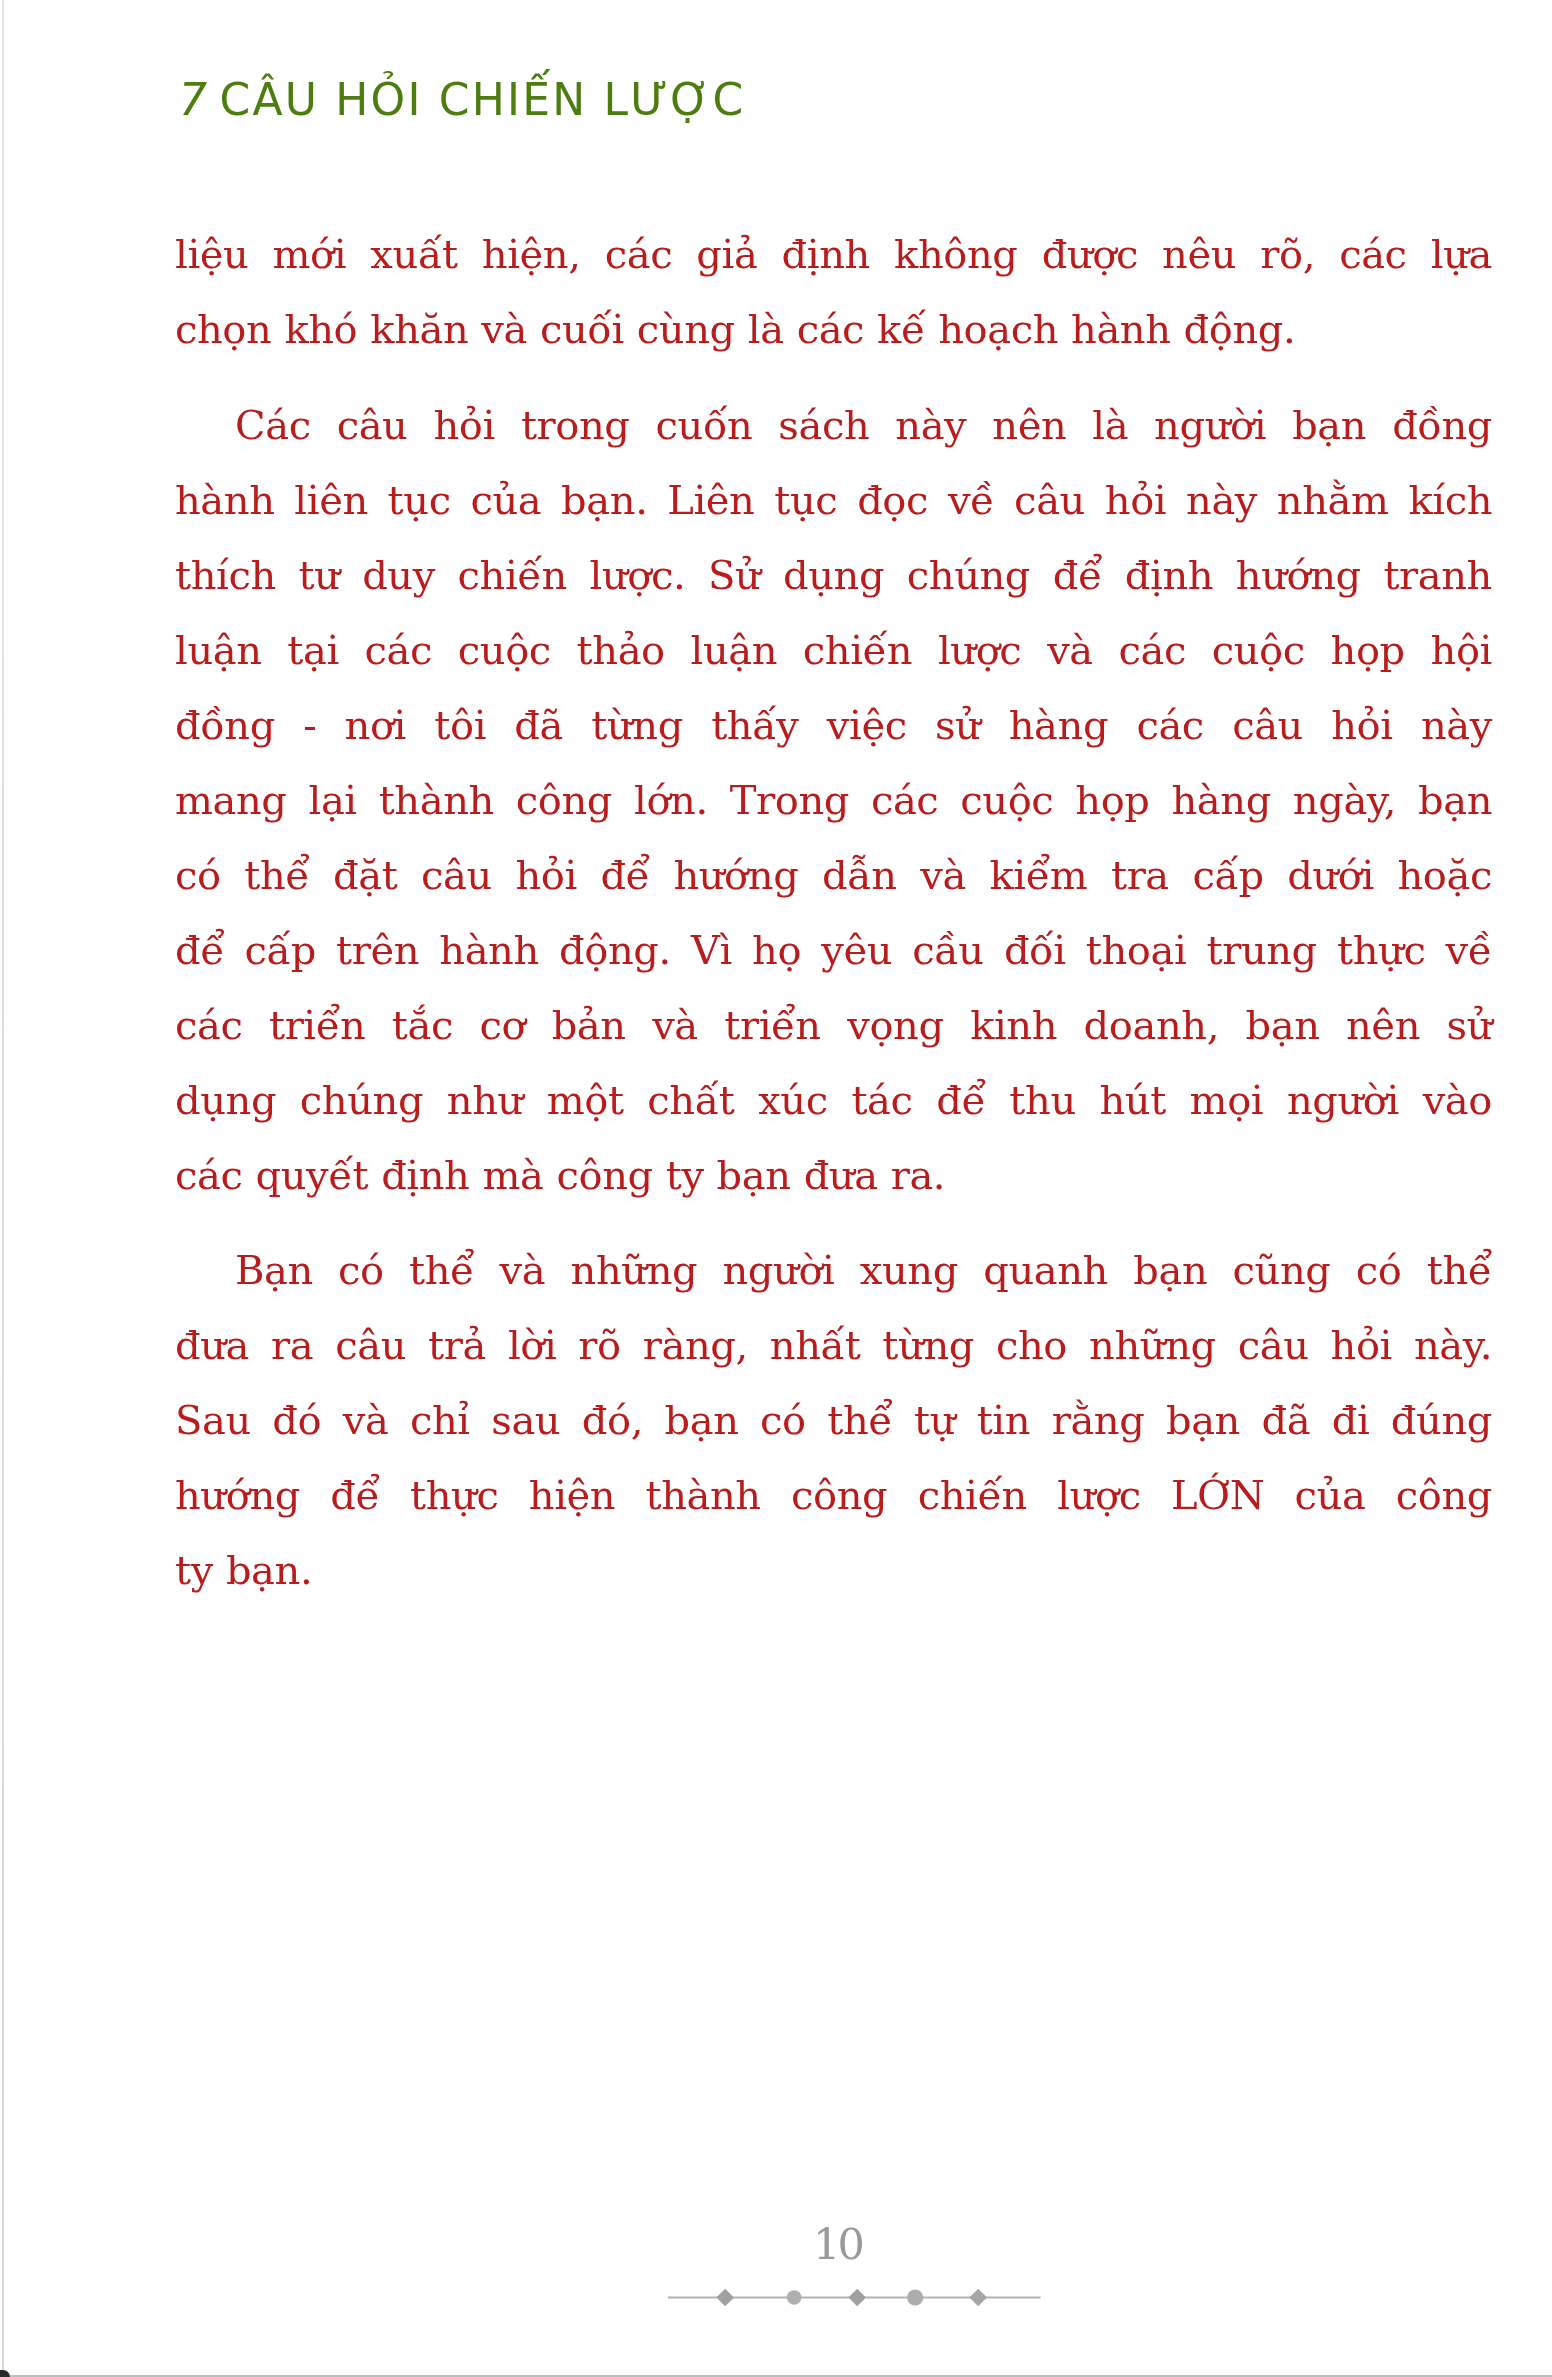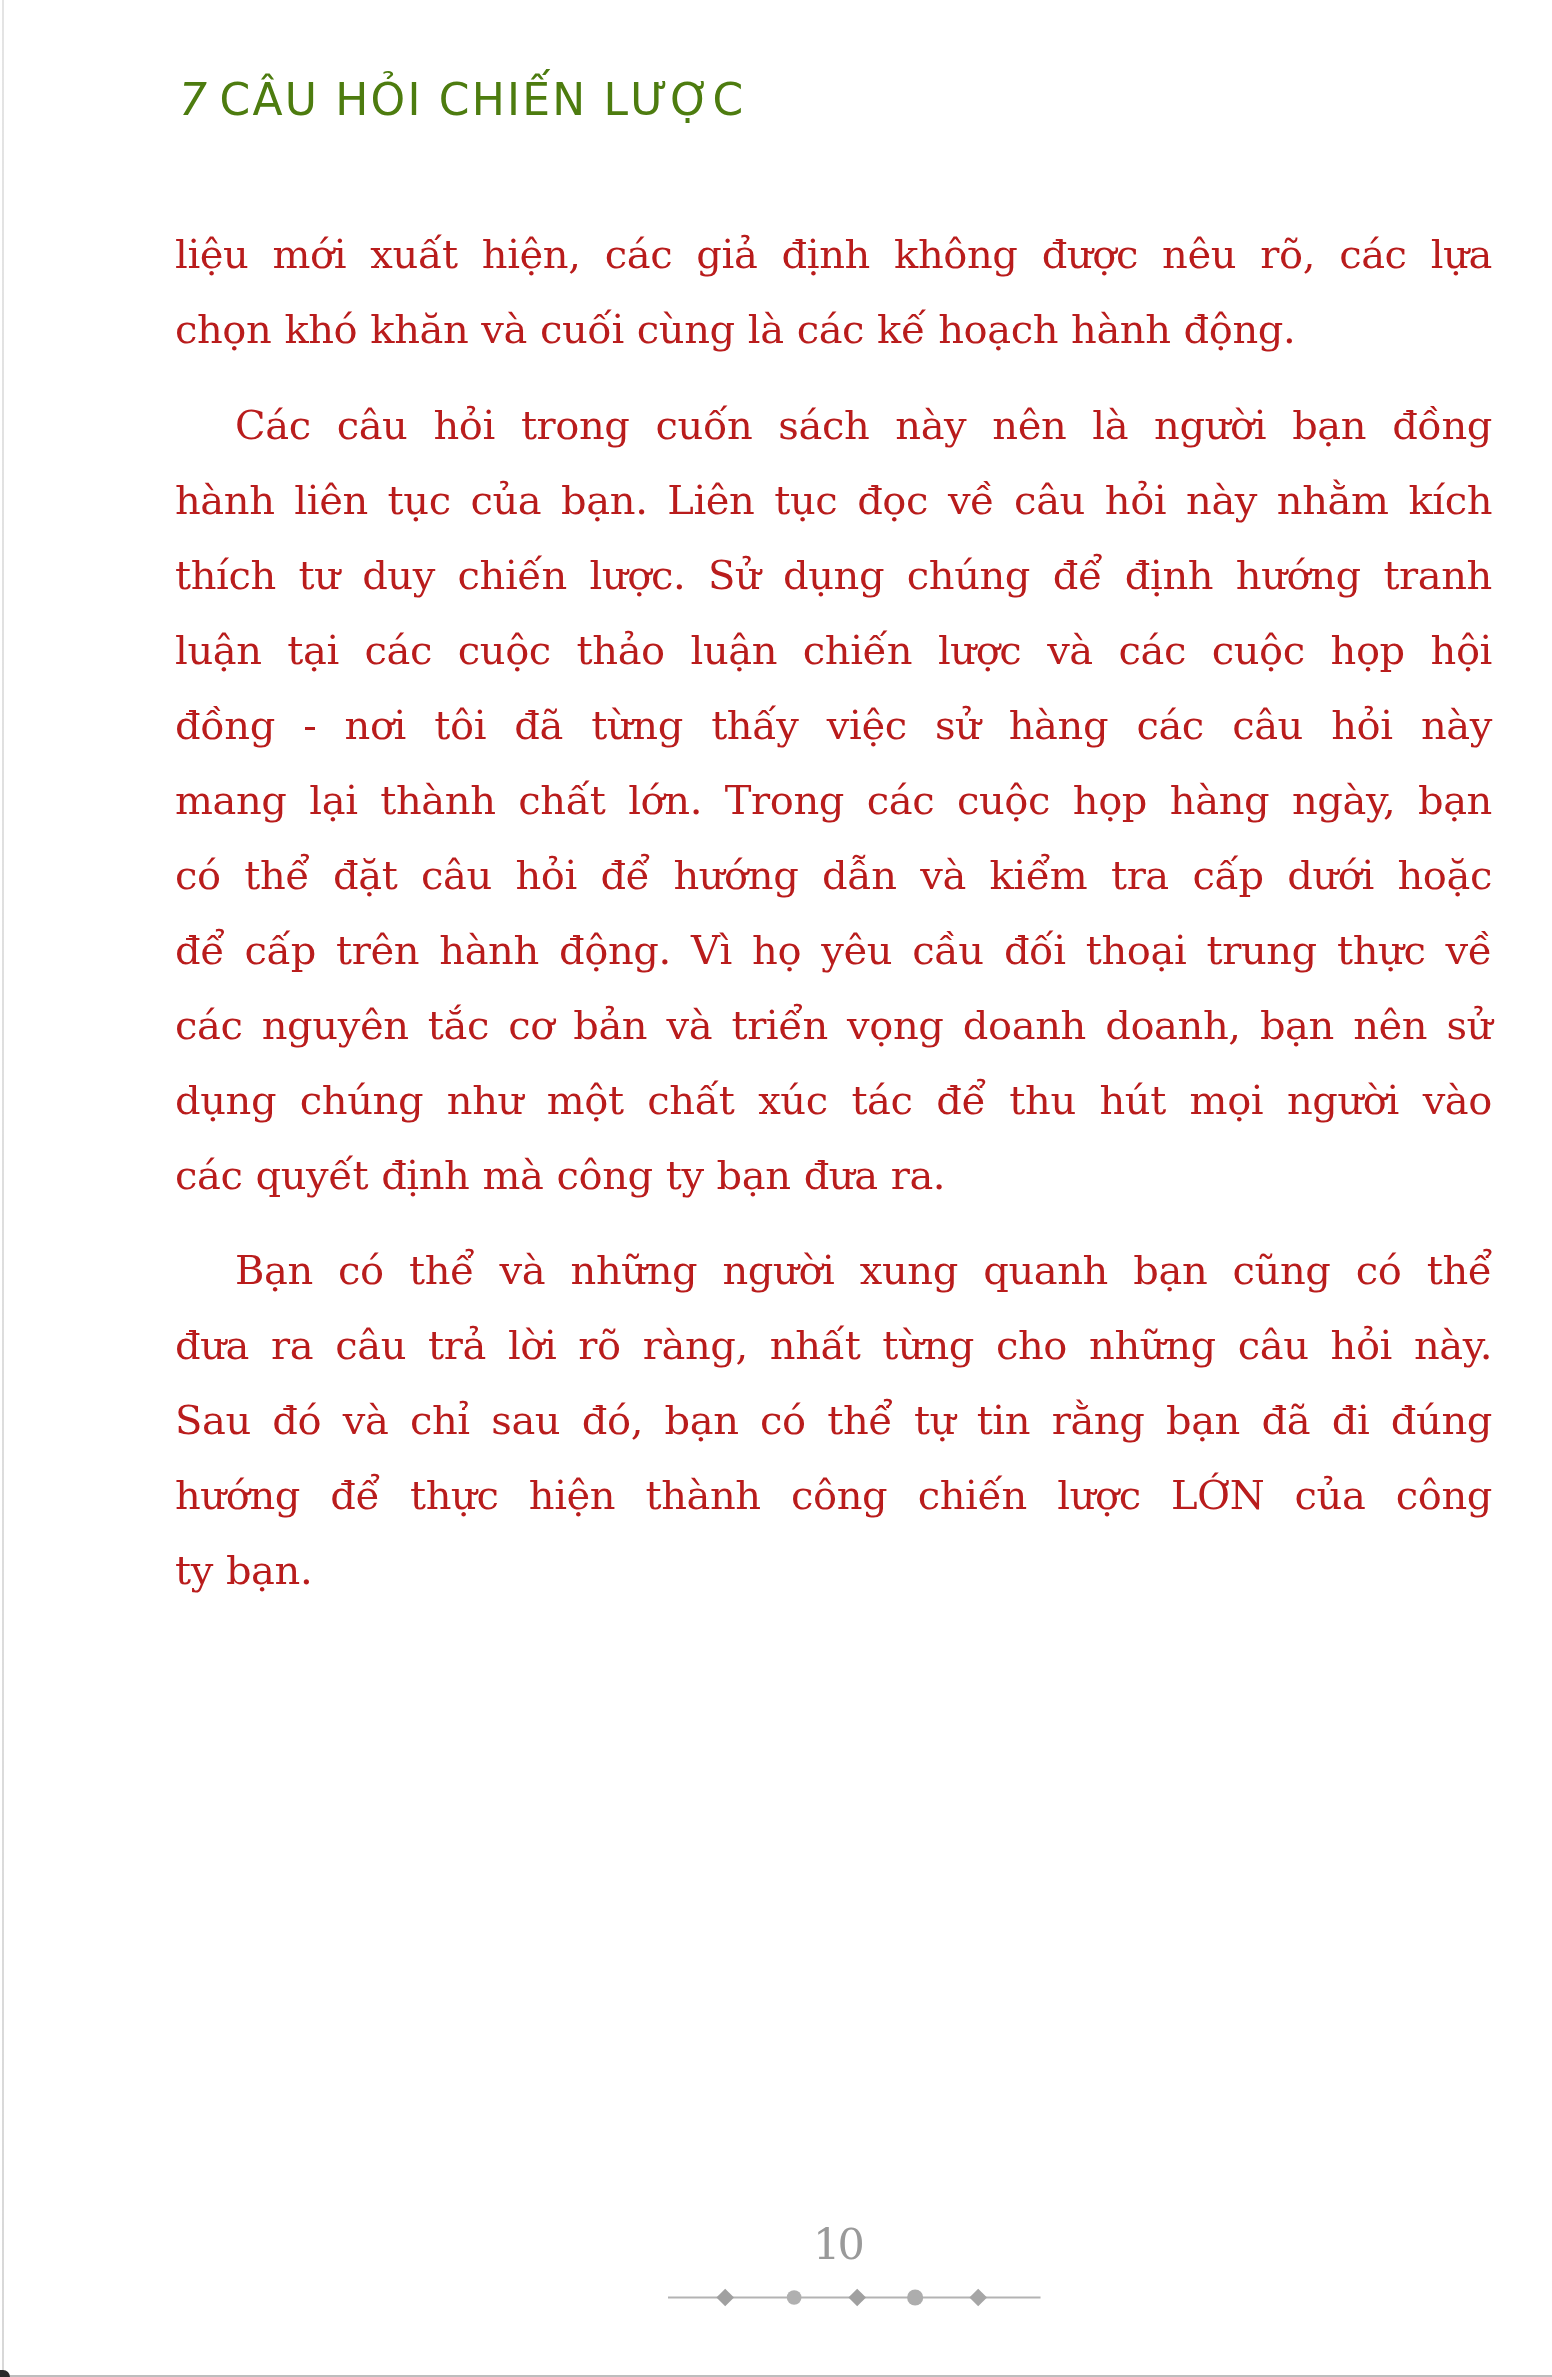--- a/index.html
+++ b/index.html
@@ -119,24 +119,24 @@
   <div style="margin-bottom:20.6px;">
     <span class="line">liệu mới xuất hiện, các giả định không được nêu rõ, các lựa</span>
     <span class="line last">chọn khó khăn và cuối cùng là các kế hoạch hành động.</span>
   </div>
   <div style="margin-bottom:20.6px;">
     <span class="line first-indent">Các câu hỏi trong cuốn sách này nên là người bạn đồng</span>
     <span class="line">hành liên tục của bạn. Liên tục đọc về câu hỏi này nhằm kích</span>
     <span class="line">thích tư duy chiến lược. Sử dụng chúng để định hướng tranh</span>
     <span class="line">luận tại các cuộc thảo luận chiến lược và các cuộc họp hội</span>
     <span class="line">đồng - nơi tôi đã từng thấy việc sử hàng các câu hỏi này</span>
-    <span class="line">mang lại thành chất lớn. Trong các cuộc họp hàng ngày, bạn</span>
+    <span class="line">mang lại thành công lớn. Trong các cuộc họp hàng ngày, bạn</span>
     <span class="line">có thể đặt câu hỏi để hướng dẫn và kiểm tra cấp dưới hoặc</span>
     <span class="line">để cấp trên hành động. Vì họ yêu cầu đối thoại trung thực về</span>
-    <span class="line">các nguyên tắc cơ bản và triển vọng doanh doanh, bạn nên sử</span>
+    <span class="line">các triển tắc cơ bản và triển vọng kinh doanh, bạn nên sử</span>
     <span class="line">dụng chúng như một chất xúc tác để thu hút mọi người vào</span>
     <span class="line last">các quyết định mà công ty bạn đưa ra.</span>
   </div>
   <div>
     <span class="line first-indent">Bạn có thể và những người xung quanh bạn cũng có thể</span>
     <span class="line">đưa ra câu trả lời rõ ràng, nhất từng cho những câu hỏi này.</span>
     <span class="line">Sau đó và chỉ sau đó, bạn có thể tự tin rằng bạn đã đi đúng</span>
     <span class="line">hướng để thực hiện thành công chiến lược LỚN của công</span>
     <span class="line last">ty bạn.</span>
   </div>

